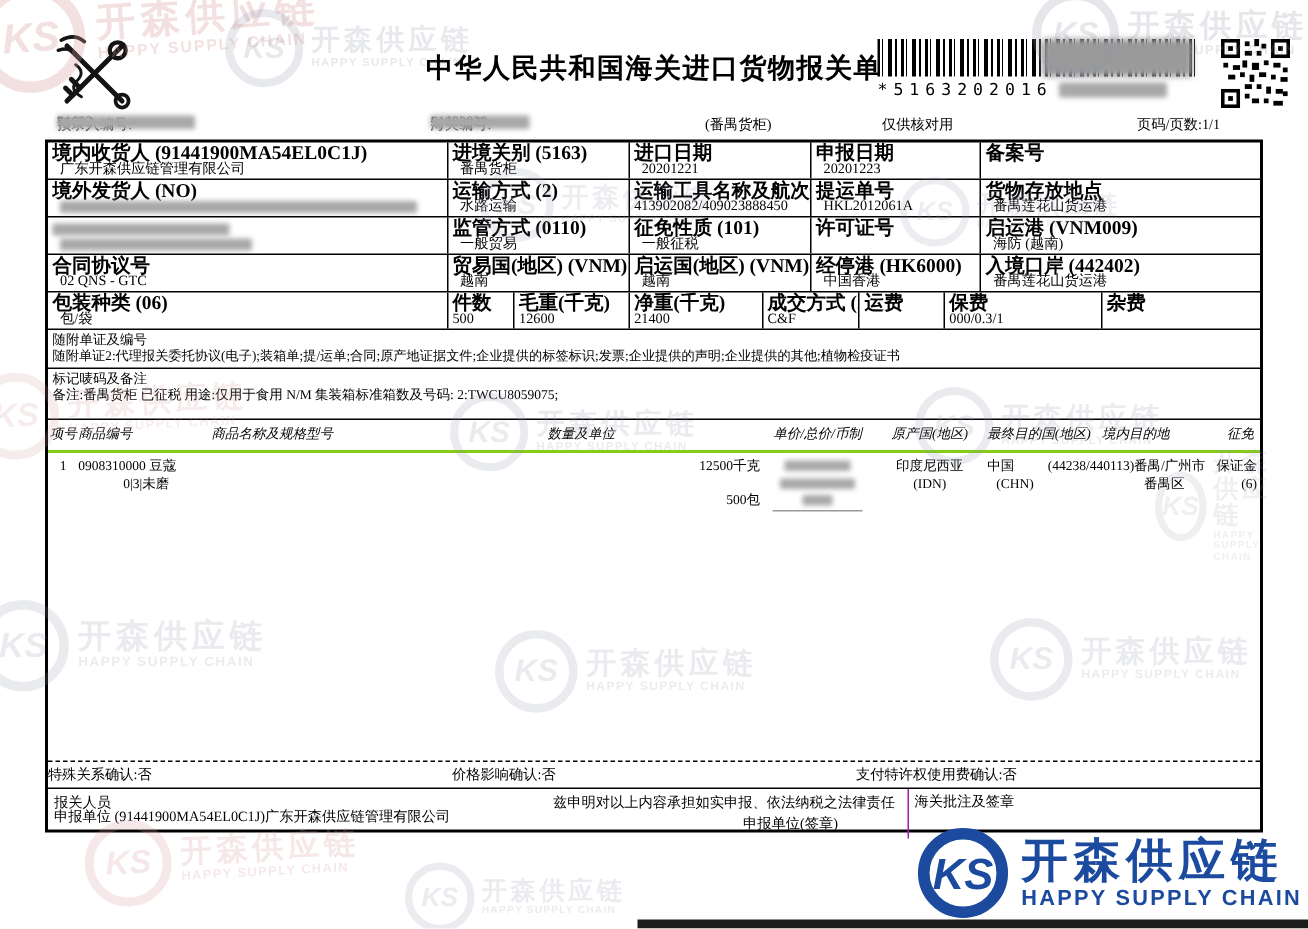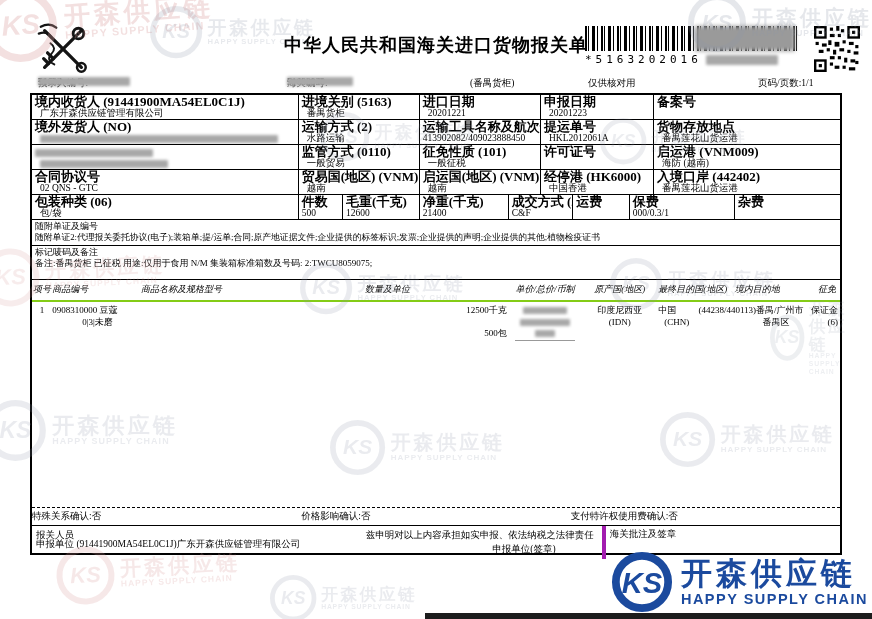--- a/index.html
+++ b/index.html
@@ -43,21 +43,21 @@
     border-bottom:2px solid #84cc16;height:22px;font-style:italic;}
   .irow{display:grid;grid-template-columns:2.5% 26.5% 30% 9% 9.5% 18% 4.5%;
     font-size:9px;line-height:11.5px;box-sizing:border-box;padding-top:3px;height:205px;}
   .c{overflow:visible;}
   .tc{text-align:center;} .tr{text-align:right;} .tl{text-align:left;}
   .jb{display:flex;justify-content:space-between;}
   .confirm{display:flex;border-top:1px dashed #000;border-bottom:1px solid #000;height:17px;
     align-items:center;font-size:9.5px;}
   .confirm > div{flex:1;text-align:left;white-space:nowrap;}
   .footer{display:flex;height:33px;}
-  .fleft{width:71%;position:relative;border-right:4px solid #a21caf;box-sizing:border-box;font-size:9.5px;}
+  .fleft{width:71%;position:relative;border-right:1px solid #a21caf;box-sizing:border-box;font-size:9.5px;}
   .fright{width:29%;padding:2px 4px;font-size:9.5px;box-sizing:border-box;}
   
   .brand{position:absolute;right:4px;bottom:6px;display:flex;align-items:center;gap:8px;z-index:8;background:transparent;}
   .brand .btxt{display:flex;flex-direction:column;line-height:1;}
   .brand .bcn{font-size:31px;font-weight:bold;letter-spacing:4px;font-family:"Liberation Sans",sans-serif;}
   .brand .ben{font-size:14.5px;font-weight:bold;letter-spacing:1.5px;margin-top:3px;font-family:"Liberation Sans",sans-serif;}
   .botband{position:absolute;left:425px;right:0;bottom:0;height:6px;background:#1d1d1d;z-index:9;}
 </style>
 </head>
 <body>

